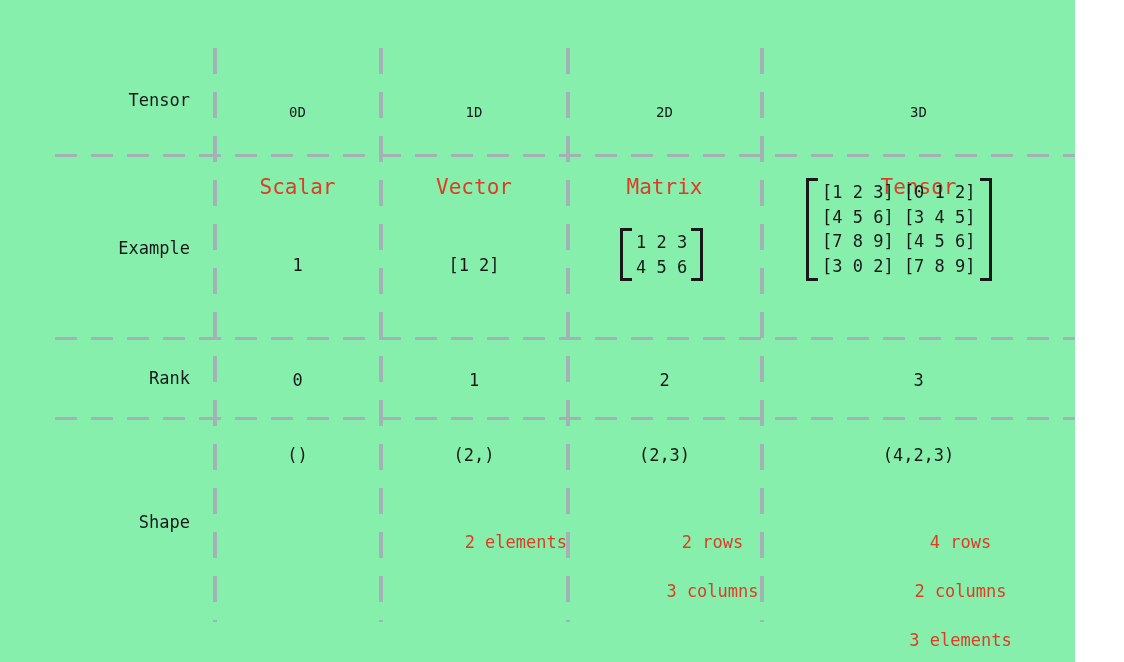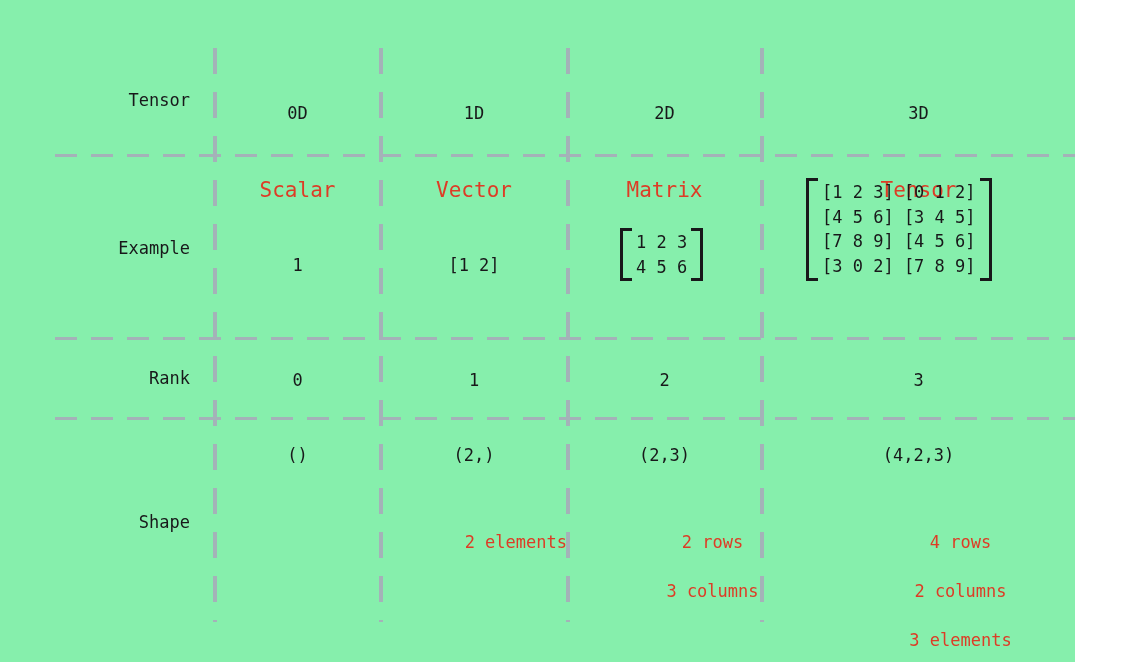--- a/index.html
+++ b/index.html
@@ -56,21 +56,21 @@
 
   
   .hdr {
     position: absolute;
     text-align: center;
     white-space: pre;
   }
   .hdr .dim {
     display: block;
     color: #18181a;
-    font-size: 17px;
+    font-size: 14px;
     line-height: 1.0;
   }
   .hdr .nm {
     display: block;
     color: #dd3c26;
     font-size: 21px;
     line-height: 1.0;
     margin-top: 20px;
   }
 

